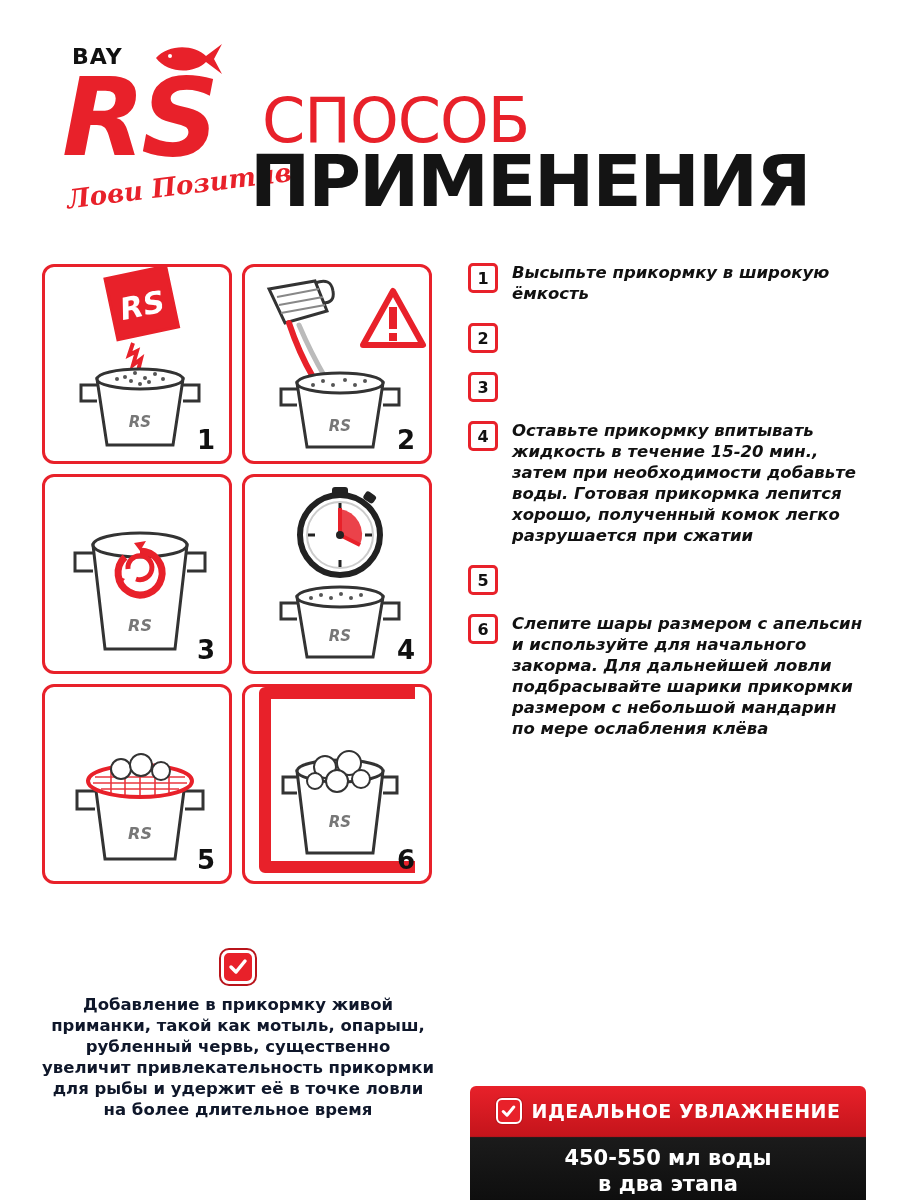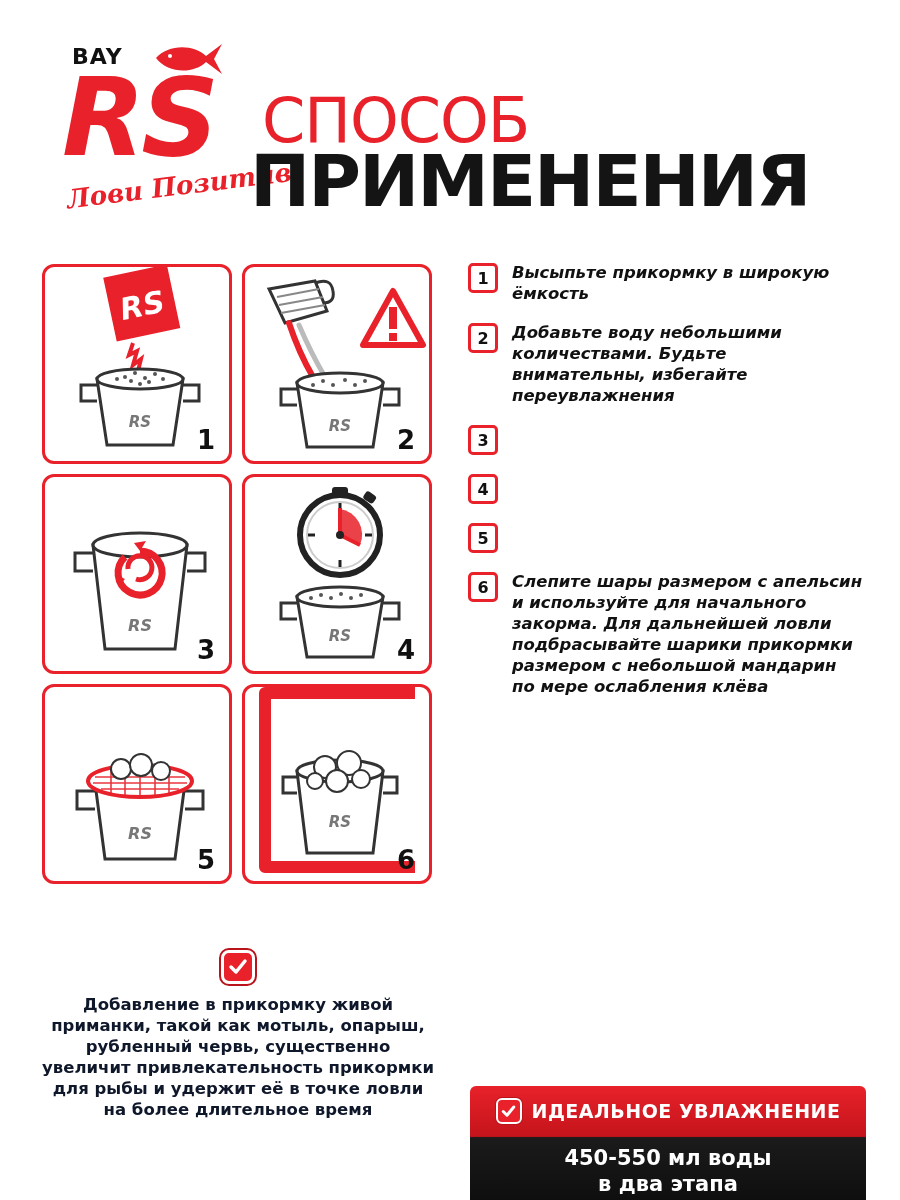--- a/index.html
+++ b/index.html
@@ -347,29 +347,29 @@
 
   <div class="steps">
 
     <div class="step">
       <div class="step-badge">1</div>
       <div class="step-text">Высыпьте прикормку в широкую ёмкость</div>
     </div>
 
     <div class="step">
       <div class="step-badge">2</div>
-      <div class="step-text">Добавьте воду небольшими количествами. Будьте внимательны, избегайте переувлажнения</div>
     </div>
 
     <div class="step">
       <div class="step-badge">3</div>
     </div>
 
     <div class="step">
       <div class="step-badge">4</div>
+      <div class="step-text">Оставьте прикормку впитывать жидкость в течение 15-20 мин., затем при необходимости добавьте воды. Готовая прикормка лепится хорошо, полученный комок легко разрушается при сжатии</div>
     </div>
 
     <div class="step">
       <div class="step-badge">5</div>
     </div>
 
     <div class="step">
       <div class="step-badge">6</div>
       <div class="step-text">Слепите шары размером с апельсин и используйте для начального закорма. Для дальнейшей ловли подбрасывайте шарики прикормки размером с небольшой мандарин по мере ослабления клёва</div>
     </div>

